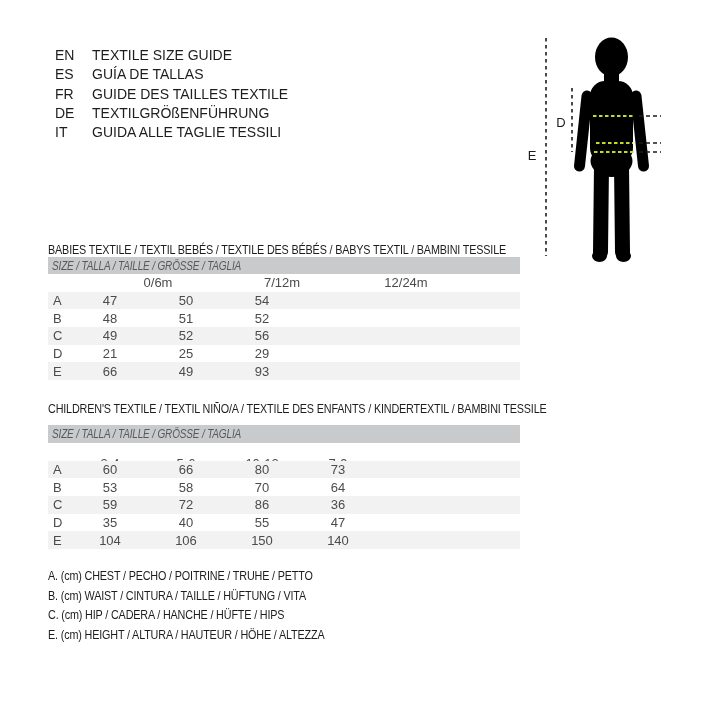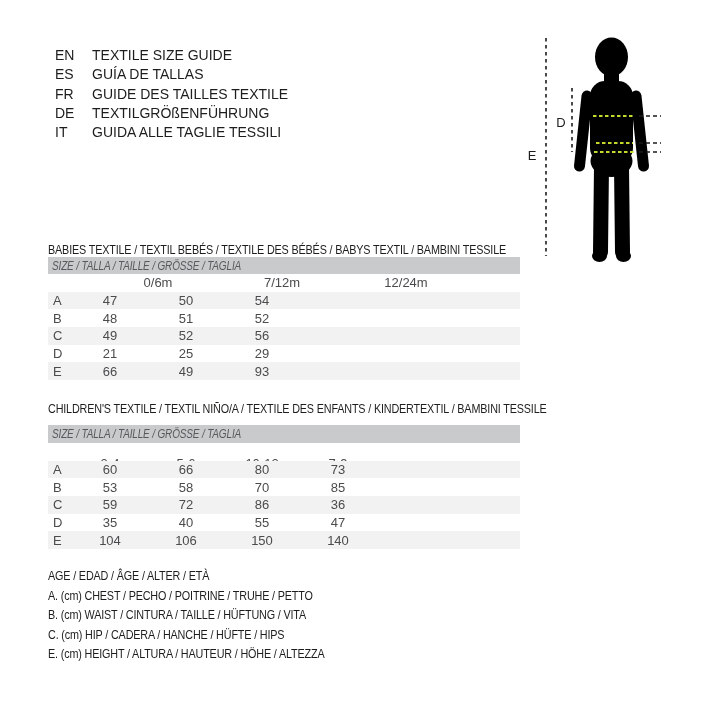--- a/index.html
+++ b/index.html
@@ -159,21 +159,21 @@
     <span class="val">60</span>
     <span class="val">66</span>
     <span class="val">80</span>
     <span class="val">73</span>
   </div>
   <div class="trow cols4" style="top:478.2px;">
     <span class="lbl">B</span>
     <span class="val">53</span>
     <span class="val">58</span>
     <span class="val">70</span>
-    <span class="val">85</span>
+    <span class="val">64</span>
   </div>
   <div class="trow cols4 stripe" style="top:495.9px;">
     <span class="lbl">C</span>
     <span class="val">59</span>
     <span class="val">72</span>
     <span class="val">86</span>
     <span class="val">36</span>
   </div>
   <div class="trow cols4" style="top:513.6px;">
     <span class="lbl">D</span>
@@ -184,20 +184,19 @@
   </div>
   <div class="trow cols4 stripe" style="top:531.3px;">
     <span class="lbl">E</span>
     <span class="val">104</span>
     <span class="val">106</span>
     <span class="val">150</span>
     <span class="val">140</span>
   </div>
 
   <div class="legend">
-    <div class="legend-line"><span class="cond">AGE / EDAD / ÂGE / ALTER / ETÀ</span></div>
     <div class="legend-line"><span class="cond">A. (cm) CHEST / PECHO / POITRINE / TRUHE / PETTO</span></div>
     <div class="legend-line"><span class="cond">B. (cm) WAIST / CINTURA / TAILLE / HÜFTUNG / VITA</span></div>
     <div class="legend-line"><span class="cond">C. (cm) HIP / CADERA / HANCHE / HÜFTE / HIPS</span></div>
     <div class="legend-line"><span class="cond">E. (cm) HEIGHT / ALTURA / HAUTEUR / HÖHE / ALTEZZA</span></div>
   </div>
 
 </div>
 
 </body></html>

